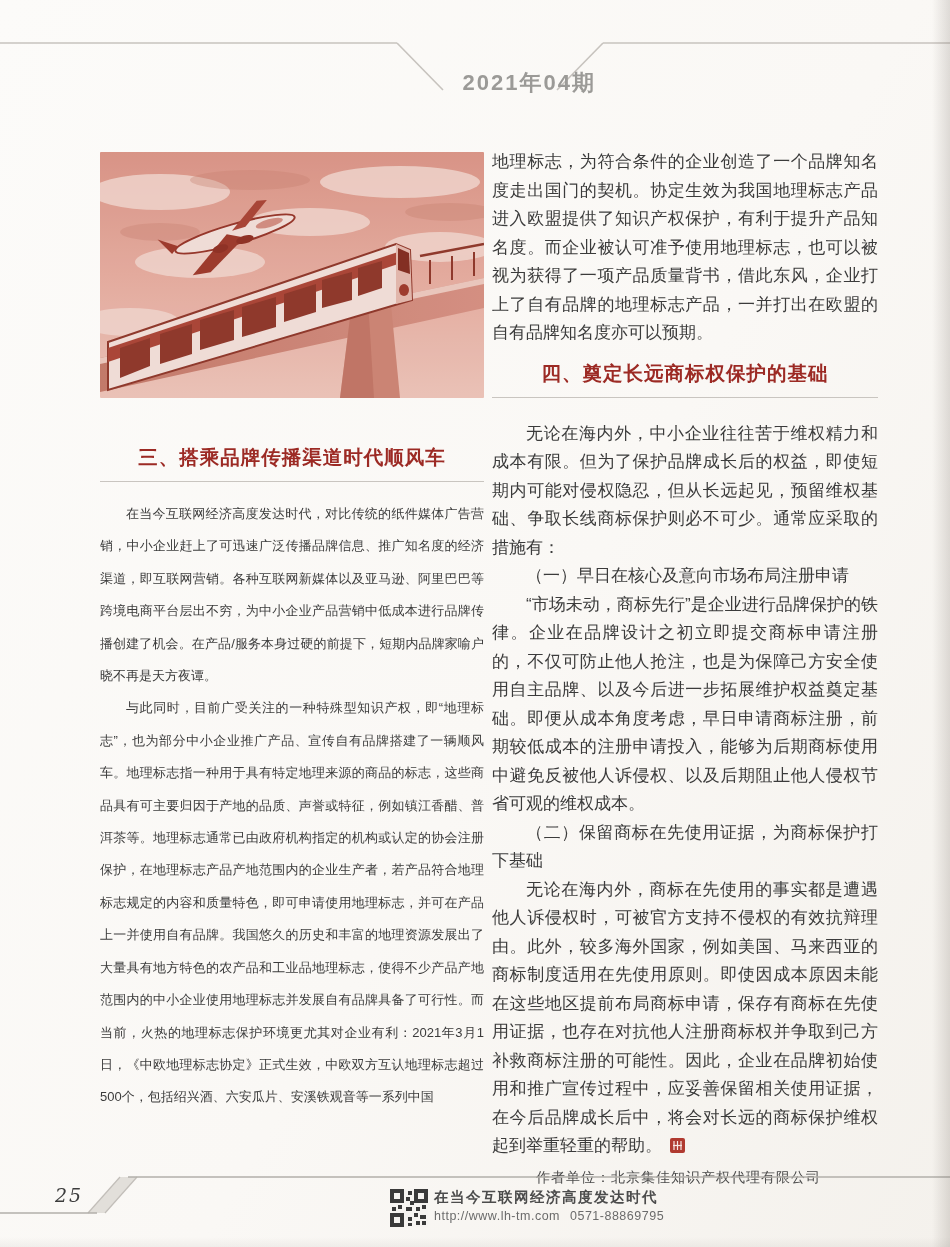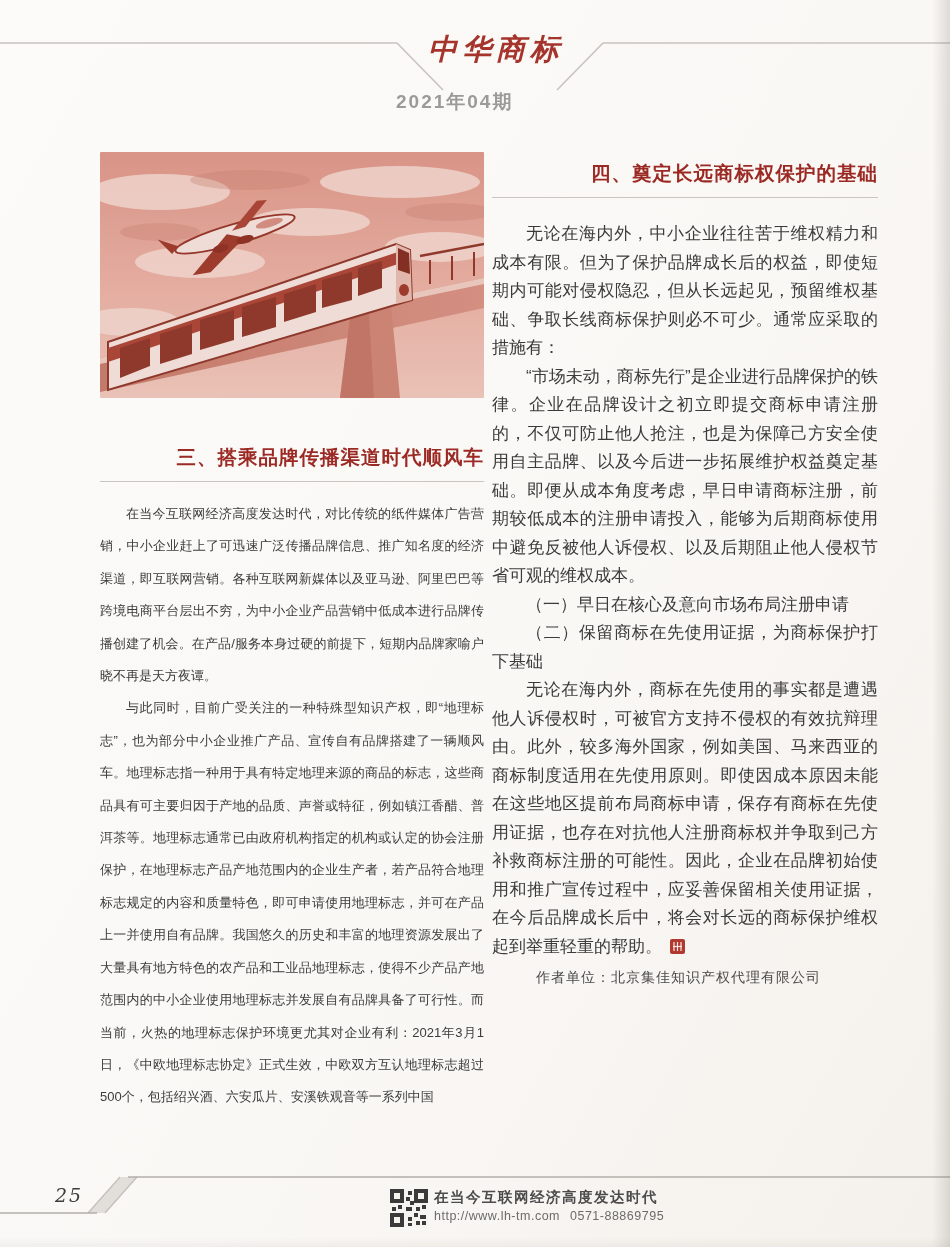--- a/index.html
+++ b/index.html
@@ -16,36 +16,36 @@
 
   
   .hdr-svg{position:absolute;left:0;top:0;}
   .mag-title{
     position:absolute;left:396px;top:30px;width:200px;text-align:center;
     font-family:"DejaVu Serif","Liberation Serif",serif;
     font-style:italic;font-weight:bold;font-size:29px;letter-spacing:5px;
     color:#a5352c;
   }
   .mag-issue{
-    position:absolute;left:396px;top:89px;width:200px;text-align:left;
-    font-size:19px;font-weight:bold;letter-spacing:2px;color:#9b9a97;
+    position:absolute;left:396px;top:68px;width:200px;text-align:right;
+    font-size:22px;font-weight:bold;letter-spacing:2px;color:#9b9a97;
   }
 
   
   .col{position:absolute;text-align:justify;}
   .col-left{left:100px;top:152px;width:384px;}
   .col-right{left:492px;top:148px;width:386px;}
 
   .photo{width:384px;height:246px;display:block;border-radius:1px;}
   .photo-gap{height:46px;}
 
   .sec-heading{
     font-size:19.5px;font-weight:bold;color:#9c2a24;letter-spacing:1px;
     padding-bottom:10px;margin:0 0 16px 0;border-bottom:1.5px solid #c9c5c0;
-    text-align:right;
+    text-align:center;
   }
   .col-left p.body{font-size:13px;line-height:32.4px;}
   .col-right p.body{font-size:17px;line-height:28.5px;}
   p.body{margin:0;text-indent:2em;}
   .col-right .sec-heading{margin-top:12px;margin-bottom:22px;}
 
   .seal{display:inline-block;vertical-align:-2px;margin-left:8px;}
 
   .author-note{
     margin:8px 0 0 0;padding-left:44px;text-indent:0;
@@ -75,21 +75,20 @@
 <body>
 
 <div class="page">
 
   <svg class="hdr-svg" width="950" height="130" viewBox="0 0 950 130">
     <line x1="0" y1="43" x2="397" y2="43" stroke="#c7c3be" stroke-width="1.6"></line>
     <line x1="397" y1="43" x2="443" y2="90" stroke="#c7c3be" stroke-width="1.6"></line>
     <line x1="557" y1="90" x2="603" y2="43" stroke="#c7c3be" stroke-width="1.6"></line>
     <line x1="603" y1="43" x2="950" y2="43" stroke="#c7c3be" stroke-width="1.6"></line>
   </svg>
-  <div class="mag-title">中华商标</div>
   <div class="mag-issue">2021年04期</div>
 
   <div class="col col-left">
 
     <svg class="photo" viewBox="0 0 384 246" preserveAspectRatio="none">
       <defs>
         <linearGradient id="sky" x1="0" y1="0" x2="0" y2="1">
           <stop offset="0" stop-color="#dd9c8f"></stop>
           <stop offset="0.5" stop-color="#e9b5a9"></stop>
           <stop offset="1" stop-color="#f1cfc5"></stop>
@@ -162,26 +161,27 @@
 
     <div class="photo-gap"></div>
 
     <h2 class="sec-heading">三、搭乘品牌传播渠道时代顺风车</h2>
 
     <p class="body">在当今互联网经济高度发达时代，对比传统的纸件媒体广告营销，中小企业赶上了可迅速广泛传播品牌信息、推广知名度的经济渠道，即互联网营销。各种互联网新媒体以及亚马逊、阿里巴巴等跨境电商平台层出不穷，为中小企业产品营销中低成本进行品牌传播创建了机会。在产品/服务本身过硬的前提下，短期内品牌家喻户晓不再是天方夜谭。</p>
     <p class="body">与此同时，目前广受关注的一种特殊型知识产权，即“地理标志”，也为部分中小企业推广产品、宣传自有品牌搭建了一辆顺风车。地理标志指一种用于具有特定地理来源的商品的标志，这些商品具有可主要归因于产地的品质、声誉或特征，例如镇江香醋、普洱茶等。地理标志通常已由政府机构指定的机构或认定的协会注册保护，在地理标志产品产地范围内的企业生产者，若产品符合地理标志规定的内容和质量特色，即可申请使用地理标志，并可在产品上一并使用自有品牌。我国悠久的历史和丰富的地理资源发展出了大量具有地方特色的农产品和工业品地理标志，使得不少产品产地范围内的中小企业使用地理标志并发展自有品牌具备了可行性。而当前，火热的地理标志保护环境更尤其对企业有利：2021年3月1日，《中欧地理标志协定》正式生效，中欧双方互认地理标志超过500个，包括绍兴酒、六安瓜片、安溪铁观音等一系列中国</p>
   </div>
 
   <div class="col col-right">
+    <p class="body" style="text-indent:0;">地理标志，为符合条件的企业创造了一个品牌知名度走出国门的契机。协定生效为我国地理标志产品进入欧盟提供了知识产权保护，有利于提升产品知名度。而企业被认可准予使用地理标志，也可以被视为获得了一项产品质量背书，借此东风，企业打上了自有品牌的地理标志产品，一并打出在欧盟的自有品牌知名度亦可以预期。</p>
 
     <h2 class="sec-heading">四、奠定长远商标权保护的基础</h2>
 
     <p class="body">无论在海内外，中小企业往往苦于维权精力和成本有限。但为了保护品牌成长后的权益，即使短期内可能对侵权隐忍，但从长远起见，预留维权基础、争取长线商标保护则必不可少。通常应采取的措施有：</p>
+    <p class="body">（一）早日在核心及意向市场布局注册申请</p>
     <p class="body">“市场未动，商标先行”是企业进行品牌保护的铁律。企业在品牌设计之初立即提交商标申请注册的，不仅可防止他人抢注，也是为保障己方安全使用自主品牌、以及今后进一步拓展维护权益奠定基础。即便从成本角度考虑，早日申请商标注册，前期较低成本的注册申请投入，能够为后期商标使用中避免反被他人诉侵权、以及后期阻止他人侵权节省可观的维权成本。</p>
-    <p class="body">（一）早日在核心及意向市场布局注册申请</p>
     <p class="body">（二）保留商标在先使用证据，为商标保护打下基础</p>
     <p class="body"><span>无论在海内外，商标在先使用的事实都是遭遇他人诉侵权时，可被官方支持不侵权的有效抗辩理由。此外，较多海外国家，例如美国、马来西亚的商标制度适用在先使用原则。即使因成本原因未能在这些地区提前布局商标申请，保存有商标在先使用证据，也存在对抗他人注册商标权并争取到己方补救商标注册的可能性。因此，企业在品牌初始使用和推广宣传过程中，应妥善保留相关使用证据，在今后品牌成长后中，将会对长远的商标保护维权起到举重轻重的帮助。</span><svg class="seal" width="15" height="15" viewBox="0 0 15 15">
           <rect width="15" height="15" rx="2" fill="#b03a30"></rect>
           <g stroke="#f6e8e4" stroke-width="1.2">
             <line x1="4" y1="3" x2="4" y2="12"></line>
             <line x1="7.5" y1="3" x2="7.5" y2="12"></line>
             <line x1="11" y1="3" x2="11" y2="12"></line>
             <line x1="3" y1="7.5" x2="12" y2="7.5"></line>
           </g>
         </svg></p>

